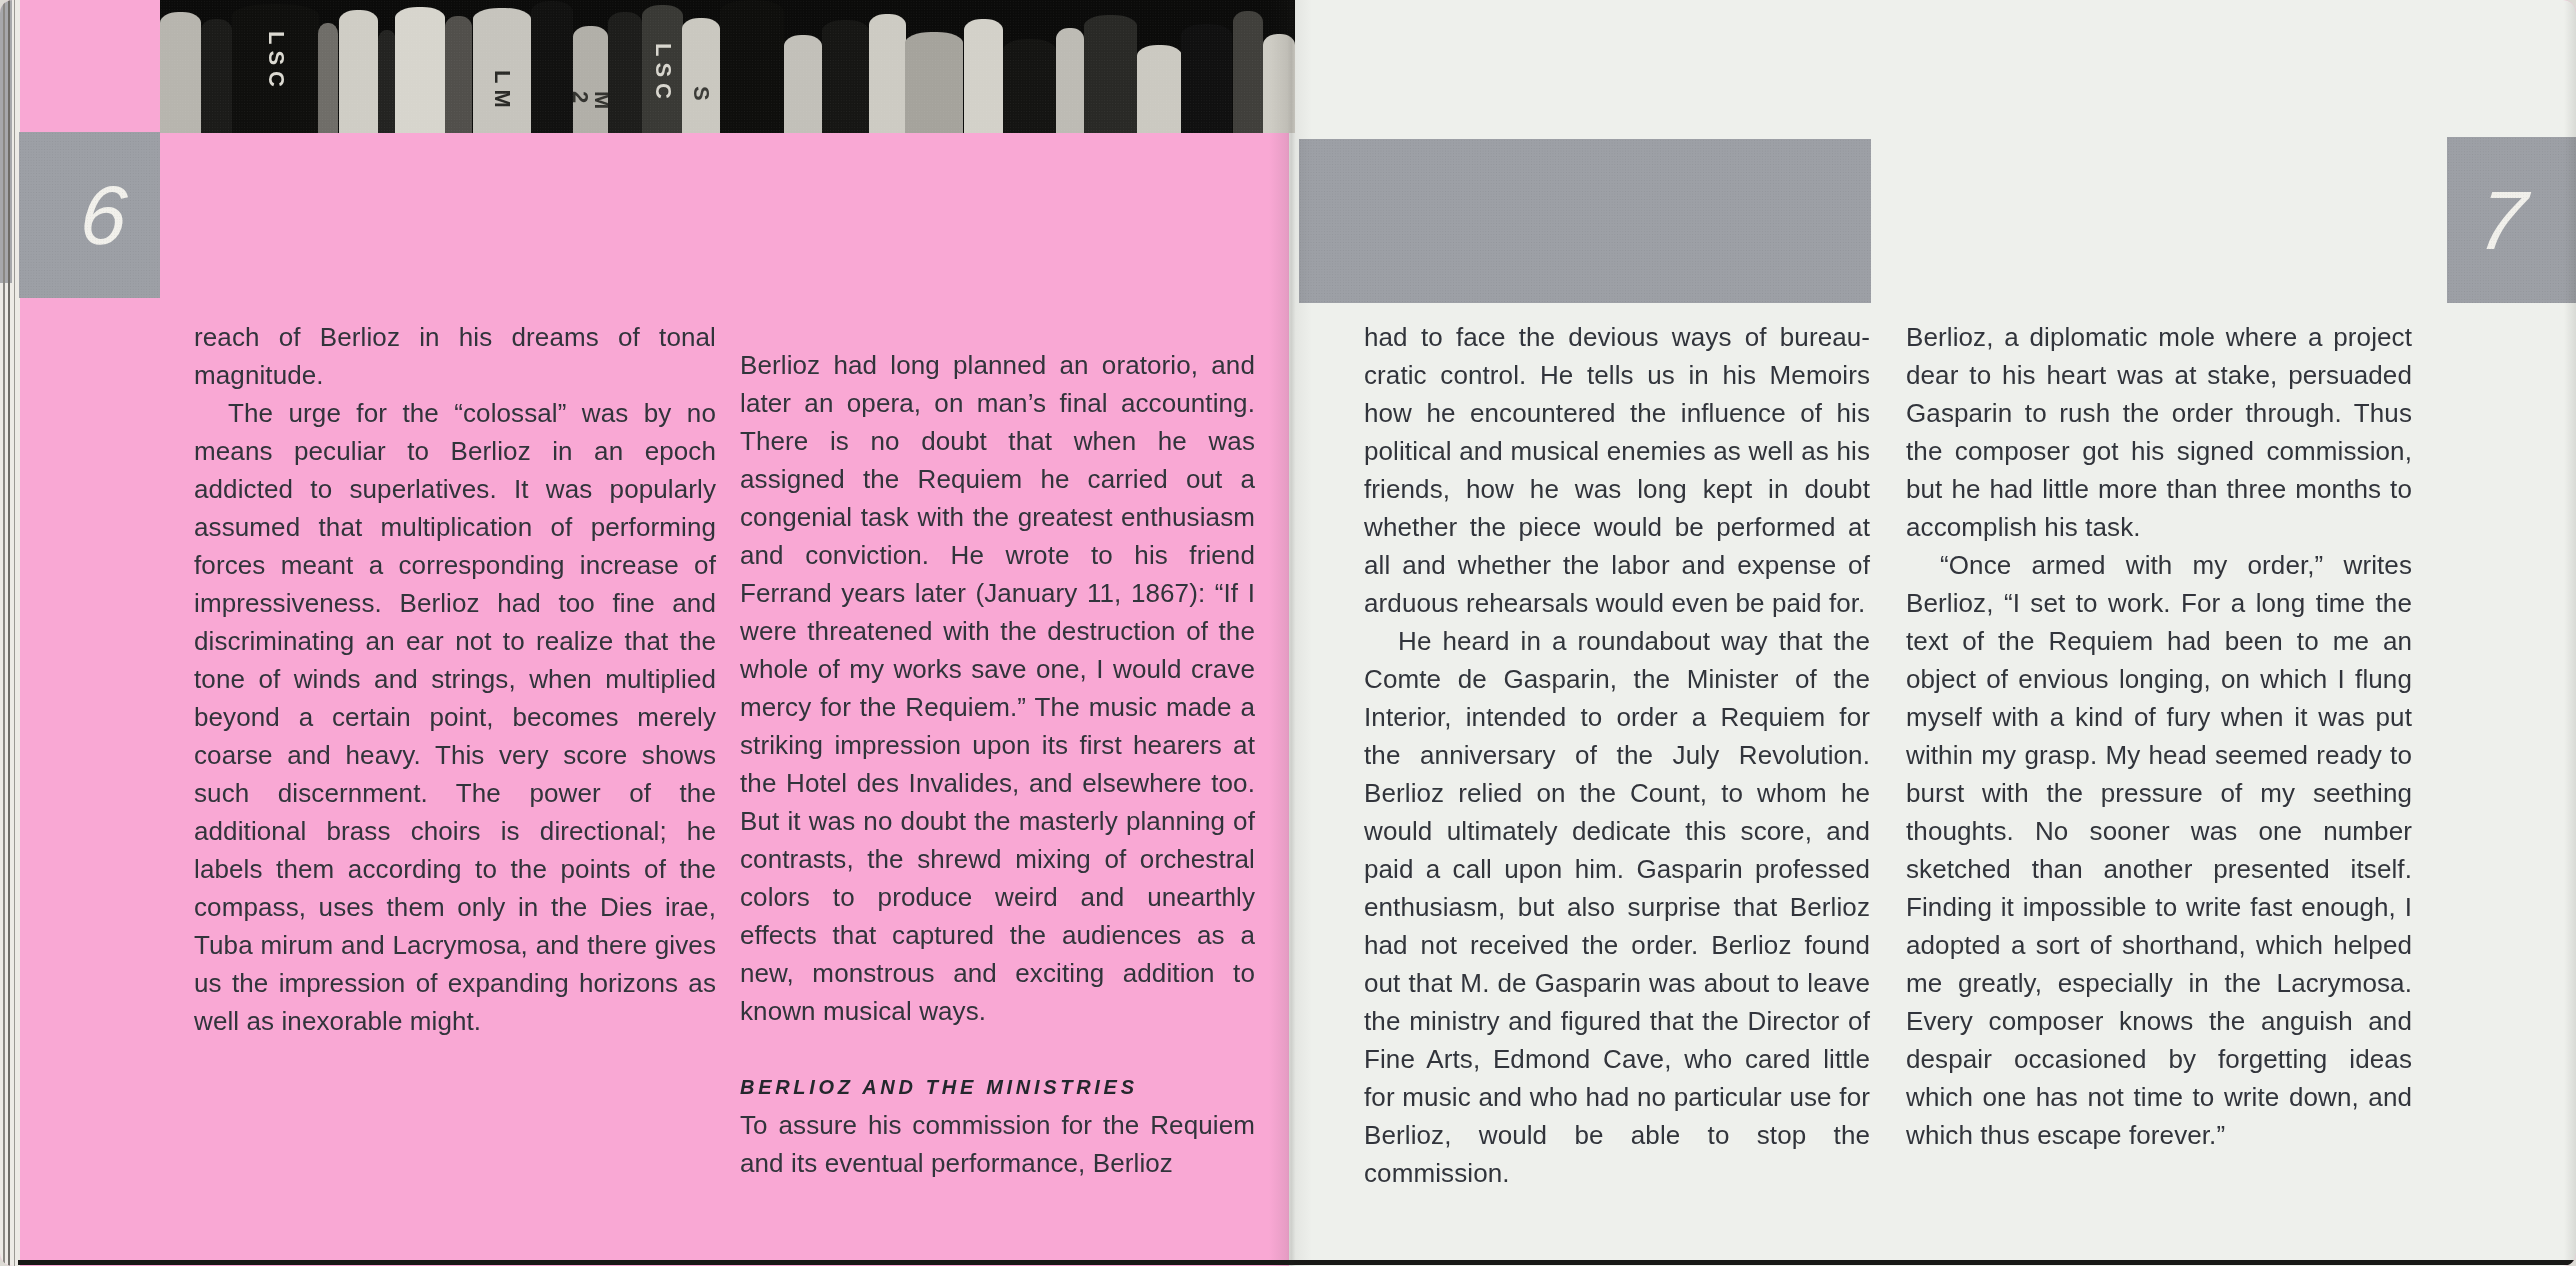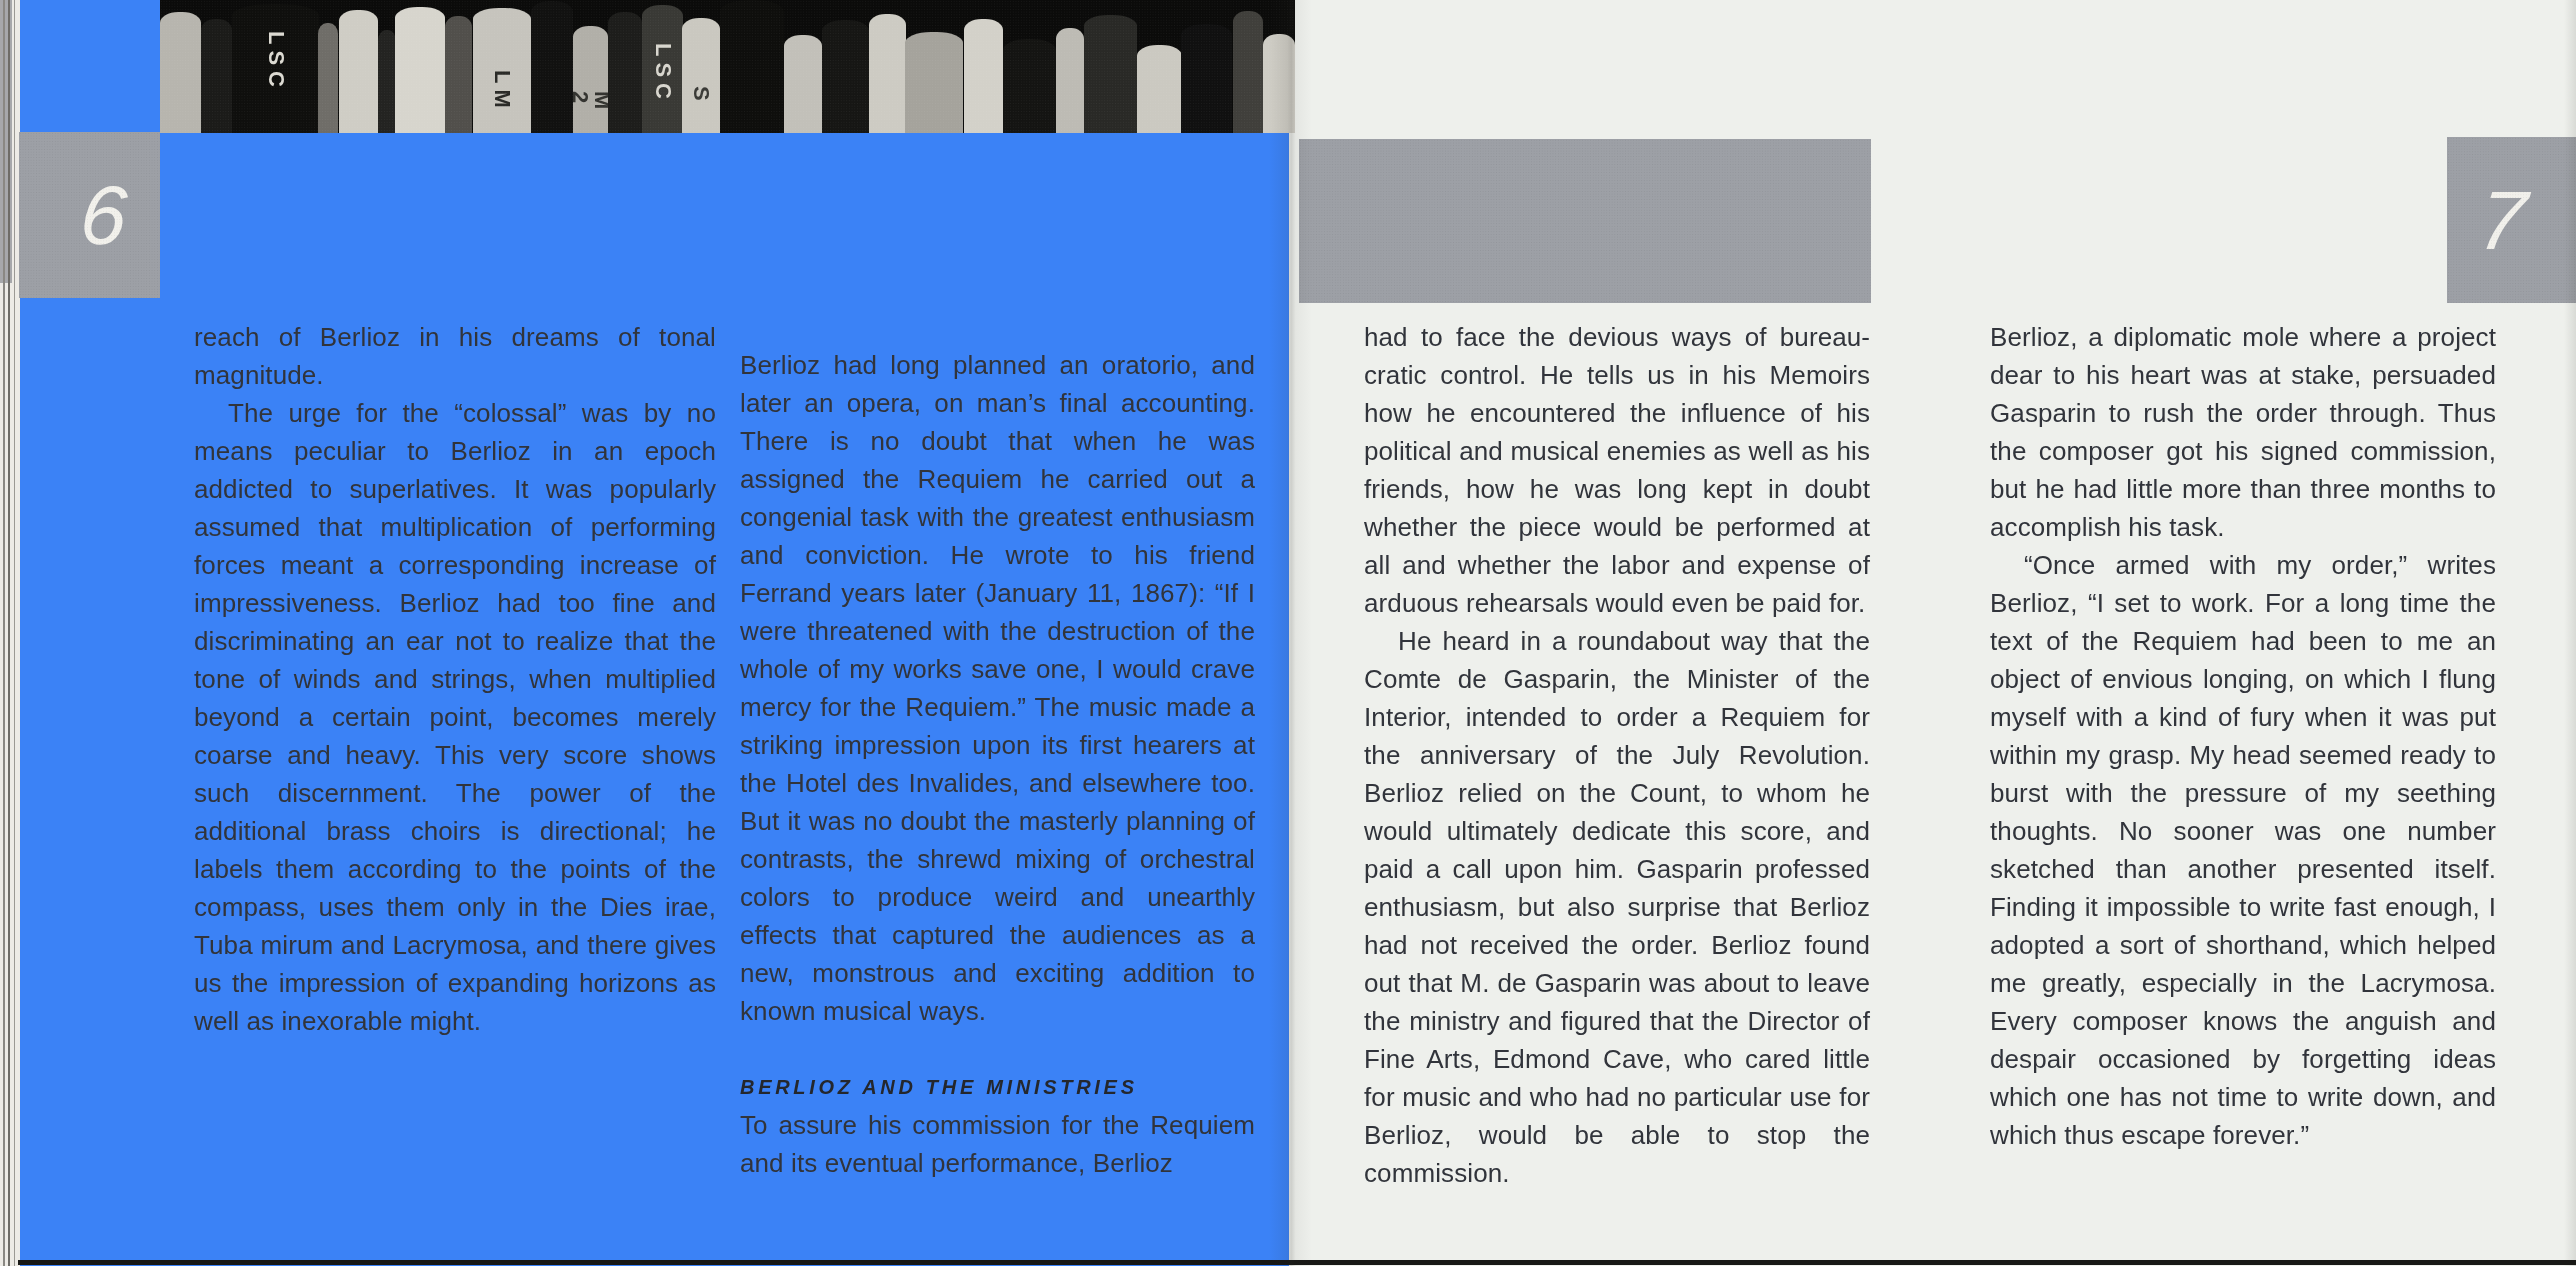--- a/index.html
+++ b/index.html
@@ -1,18 +1,18 @@
 <!DOCTYPE html>
 <html style="font-size:10.8px"><head>
 <meta charset="utf-8">
 <style>
   html,body{margin:0;padding:0;background:#dcdad4;}
   #spread{
     position:relative;width:2576px;height:1266px;overflow:hidden;
-    font-family:"Liberation Sans",sans-serif;background:#3b82f6;
+    font-family:"Liberation Sans",sans-serif;background:#f9a8d4;border-radius:13px;
   }
   
   #page-right-bg{position:absolute;left:1289px;top:0;width:1287px;height:1266px;background:#eef0ec;}
   
   #edge-strip{position:absolute;left:0;top:0;width:20px;height:1266px;background:#edebe6;}
   .edge-line{position:absolute;top:0;height:1266px;}
   #edge-line-a{left:3.4px;width:2px;background:#8a8883;}
   #edge-line-b{left:8px;width:2px;background:#6e6c67;}
   #edge-line-c{left:13.5px;width:1.4px;background:#9b9994;}
   #edge-top{position:absolute;left:0;top:0;width:11.5px;height:283px;background:#a7a8ab;}
@@ -49,21 +49,21 @@
   .textcol p{margin:0;hyphens:manual;}
   .textcol p.indent{text-indent:34px;}
   .it{}
   .colhead{
     font-weight:700;font-style:italic;font-size:20px;letter-spacing:3.7px;
     margin:38px 0 0 0;color:#24272d;text-align:left;white-space:nowrap;
   }
   #col-0{left:194px;width:522px;}
   #col-1{left:740px;width:515px;margin-top:28px;}
   #col-2{left:1364px;width:506px;}
-  #col-3{left:1990px;width:506px;}
+  #col-3{left:1906px;width:506px;}
   
   #gutter{position:absolute;left:1269px;top:0;width:43px;height:1266px;z-index:5;
     background:linear-gradient(90deg, rgba(40,40,36,0) 0%, rgba(40,40,36,0.09) 42%,
       rgba(40,40,36,0.16) 52%, rgba(40,40,36,0.05) 62%, rgba(40,40,36,0) 100%);}
   
   #right-shade{position:absolute;right:0;top:0;width:12px;height:1266px;
     background:linear-gradient(270deg, rgba(60,60,55,0.12), rgba(60,60,55,0));}
   
   #bottom-edge{position:absolute;left:17.6px;right:0;bottom:1.4px;height:4.7px;background:#181816;}
 </style>

